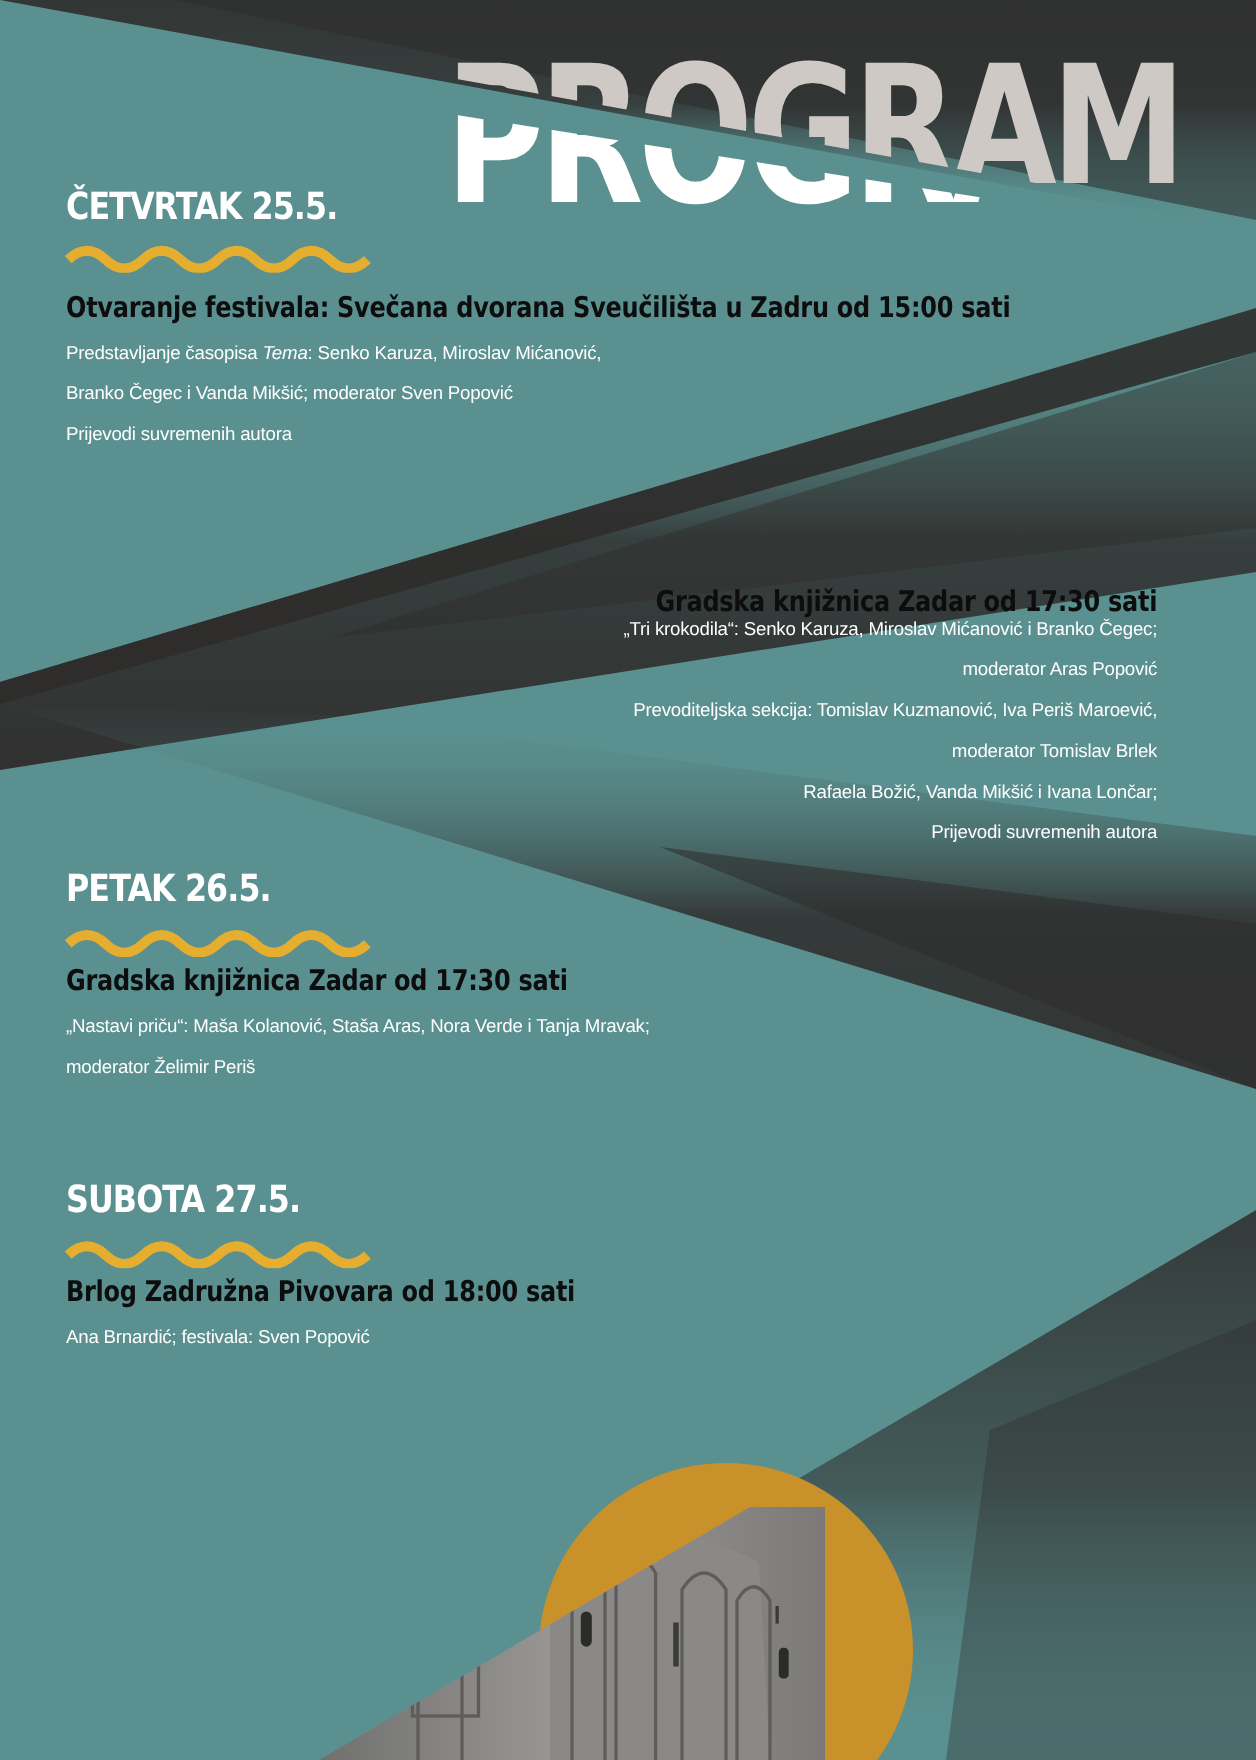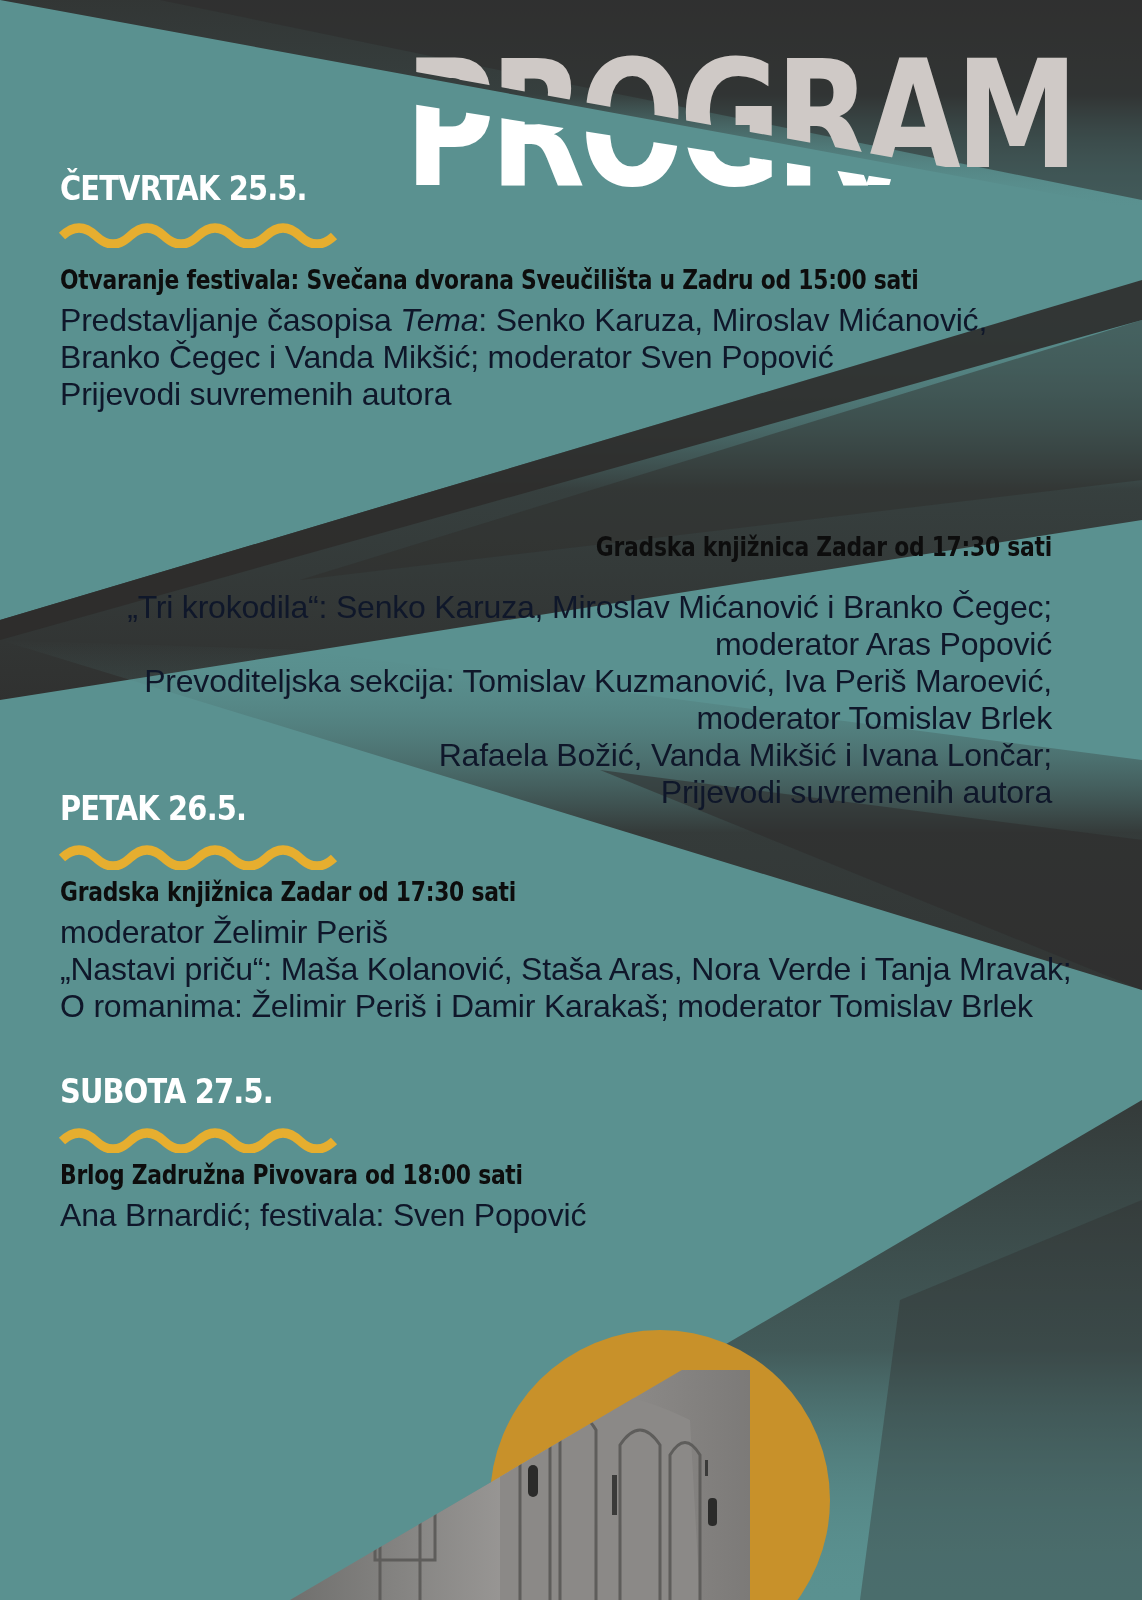--- a/index.html
+++ b/index.html
@@ -11,21 +11,21 @@
   .title-back { position: absolute; left: 0; top: 0; font-family: "DejaVu Sans", sans-serif; font-weight: bold; font-size: 150px; line-height: 150px; letter-spacing: -6px; color: #cfc9c6; transform: scaleX(0.82); transform-origin: left top; clip-path: polygon(0 0, 100% 0, 100% 100%, 0 20%); }
   .title-front { position: absolute; left: 0; top: 0; font-family: "DejaVu Sans", sans-serif; font-weight: bold; font-size: 150px; line-height: 150px; letter-spacing: -6px; color: #ffffff; transform: scaleX(0.82); transform-origin: left top; clip-path: polygon(0 30%, 100% 100%, 100% 100%, 0 100%); top: 18px; }
 
   .day-heading { position: absolute; left: 60px; font-family: "DejaVu Sans", sans-serif; font-weight: bold; color: #ffffff; font-size: 34px; letter-spacing: -1px; transform: scaleX(0.85); transform-origin: left top; white-space: nowrap; }
   .wave { position: absolute; left: 58px; width: 280px; height: 30px; }
 
   .venue { position: absolute; font-family: "DejaVu Sans", sans-serif; font-weight: bold; color: #0d0d0d; font-size: 26px; white-space: nowrap; transform: scaleX(0.84); letter-spacing: -0.3px; }
   .venue.left { left: 60px; transform-origin: left top; }
   .venue.right { right: 90px; transform-origin: right top; }
 
-  .text-block { position: absolute; font-family: "Liberation Sans", sans-serif; color: #0f172a; font-size: 32px; line-height: 37px; white-space: nowrap; }
+  .text-block { position: absolute; font-family: "Liberation Sans", sans-serif; color: #ffffff; font-size: 17px; line-height: 37px; white-space: nowrap; }
   .text-block.left { left: 60px; text-align: left; }
   .text-block.right { right: 90px; text-align: right; }
   .text-block div { letter-spacing: -0.2px; }
   .ital { font-style: italic; }
 </style>
 </head>
 <body>
 
 <svg class="bg" viewBox="0 0 1142 1600" xmlns="http://www.w3.org/2000/svg">
   <defs>
@@ -112,39 +112,38 @@
 </svg>
 
 <div class="venue left" style="top:265px;">Otvaranje festivala: Svečana dvorana Sveučilišta u Zadru od 15:00 sati</div>
 <div class="text-block left" style="top:302px;">
   <div><span>Predstavljanje časopisa </span><span class="ital">Tema</span><span>: Senko Karuza, Miroslav Mićanović,</span></div>
   <div>Branko Čegec i Vanda Mikšić; moderator Sven Popović</div>
   <div>Prijevodi suvremenih autora</div>
 </div>
 
 <div class="venue right" style="top:532px;">Gradska knjižnica Zadar od 17:30 sati</div>
-<div class="text-block right" style="top:589px;">
+<div class="text-block right" style="top:553px;">
   <div>„Tri krokodila“: Senko Karuza, Miroslav Mićanović i Branko Čegec;</div>
   <div>moderator Aras Popović</div>
   <div>Prevoditeljska sekcija: Tomislav Kuzmanović, Iva Periš Maroević,</div>
   <div>moderator Tomislav Brlek</div>
   <div>Rafaela Božić, Vanda Mikšić i Ivana Lončar;</div>
   <div>Prijevodi suvremenih autora</div>
 </div>
 
 <div class="day-heading" style="top:788px;">PETAK 26.5.</div>
 <svg class="wave" style="top:840px;" viewBox="0 0 280 30">
   <path d="M4,18 q17,-16 34,0 t34,0 t34,0 t34,0 t34,0 t34,0 t34,0 t34,0" fill="none" stroke="#e6ae2f" stroke-width="9"></path>
 </svg>
 
 <div class="venue left" style="top:877px;">Gradska knjižnica Zadar od 17:30 sati</div>
 <div class="text-block left" style="top:914px;">
+  <div>„Nastavi priču“: Maša Kolanović, Staša Aras, Nora Verde i Tanja Mravak;</div>
   <div>moderator Želimir Periš</div>
-  <div>„Nastavi priču“: Maša Kolanović, Staša Aras, Nora Verde i Tanja Mravak;</div>
-  <div>O romanima: Želimir Periš i Damir Karakaš; moderator Tomislav Brlek</div>
 </div>
 
 <div class="day-heading" style="top:1071px;">SUBOTA 27.5.</div>
 <svg class="wave" style="top:1123px;" viewBox="0 0 280 30">
   <path d="M4,18 q17,-16 34,0 t34,0 t34,0 t34,0 t34,0 t34,0 t34,0 t34,0" fill="none" stroke="#e6ae2f" stroke-width="9"></path>
 </svg>
 
 <div class="venue left" style="top:1160px;">Brlog Zadružna Pivovara od 18:00 sati</div>
 <div class="text-block left" style="top:1197px;">
   <div>Ana Brnardić; festivala: Sven Popović</div>

